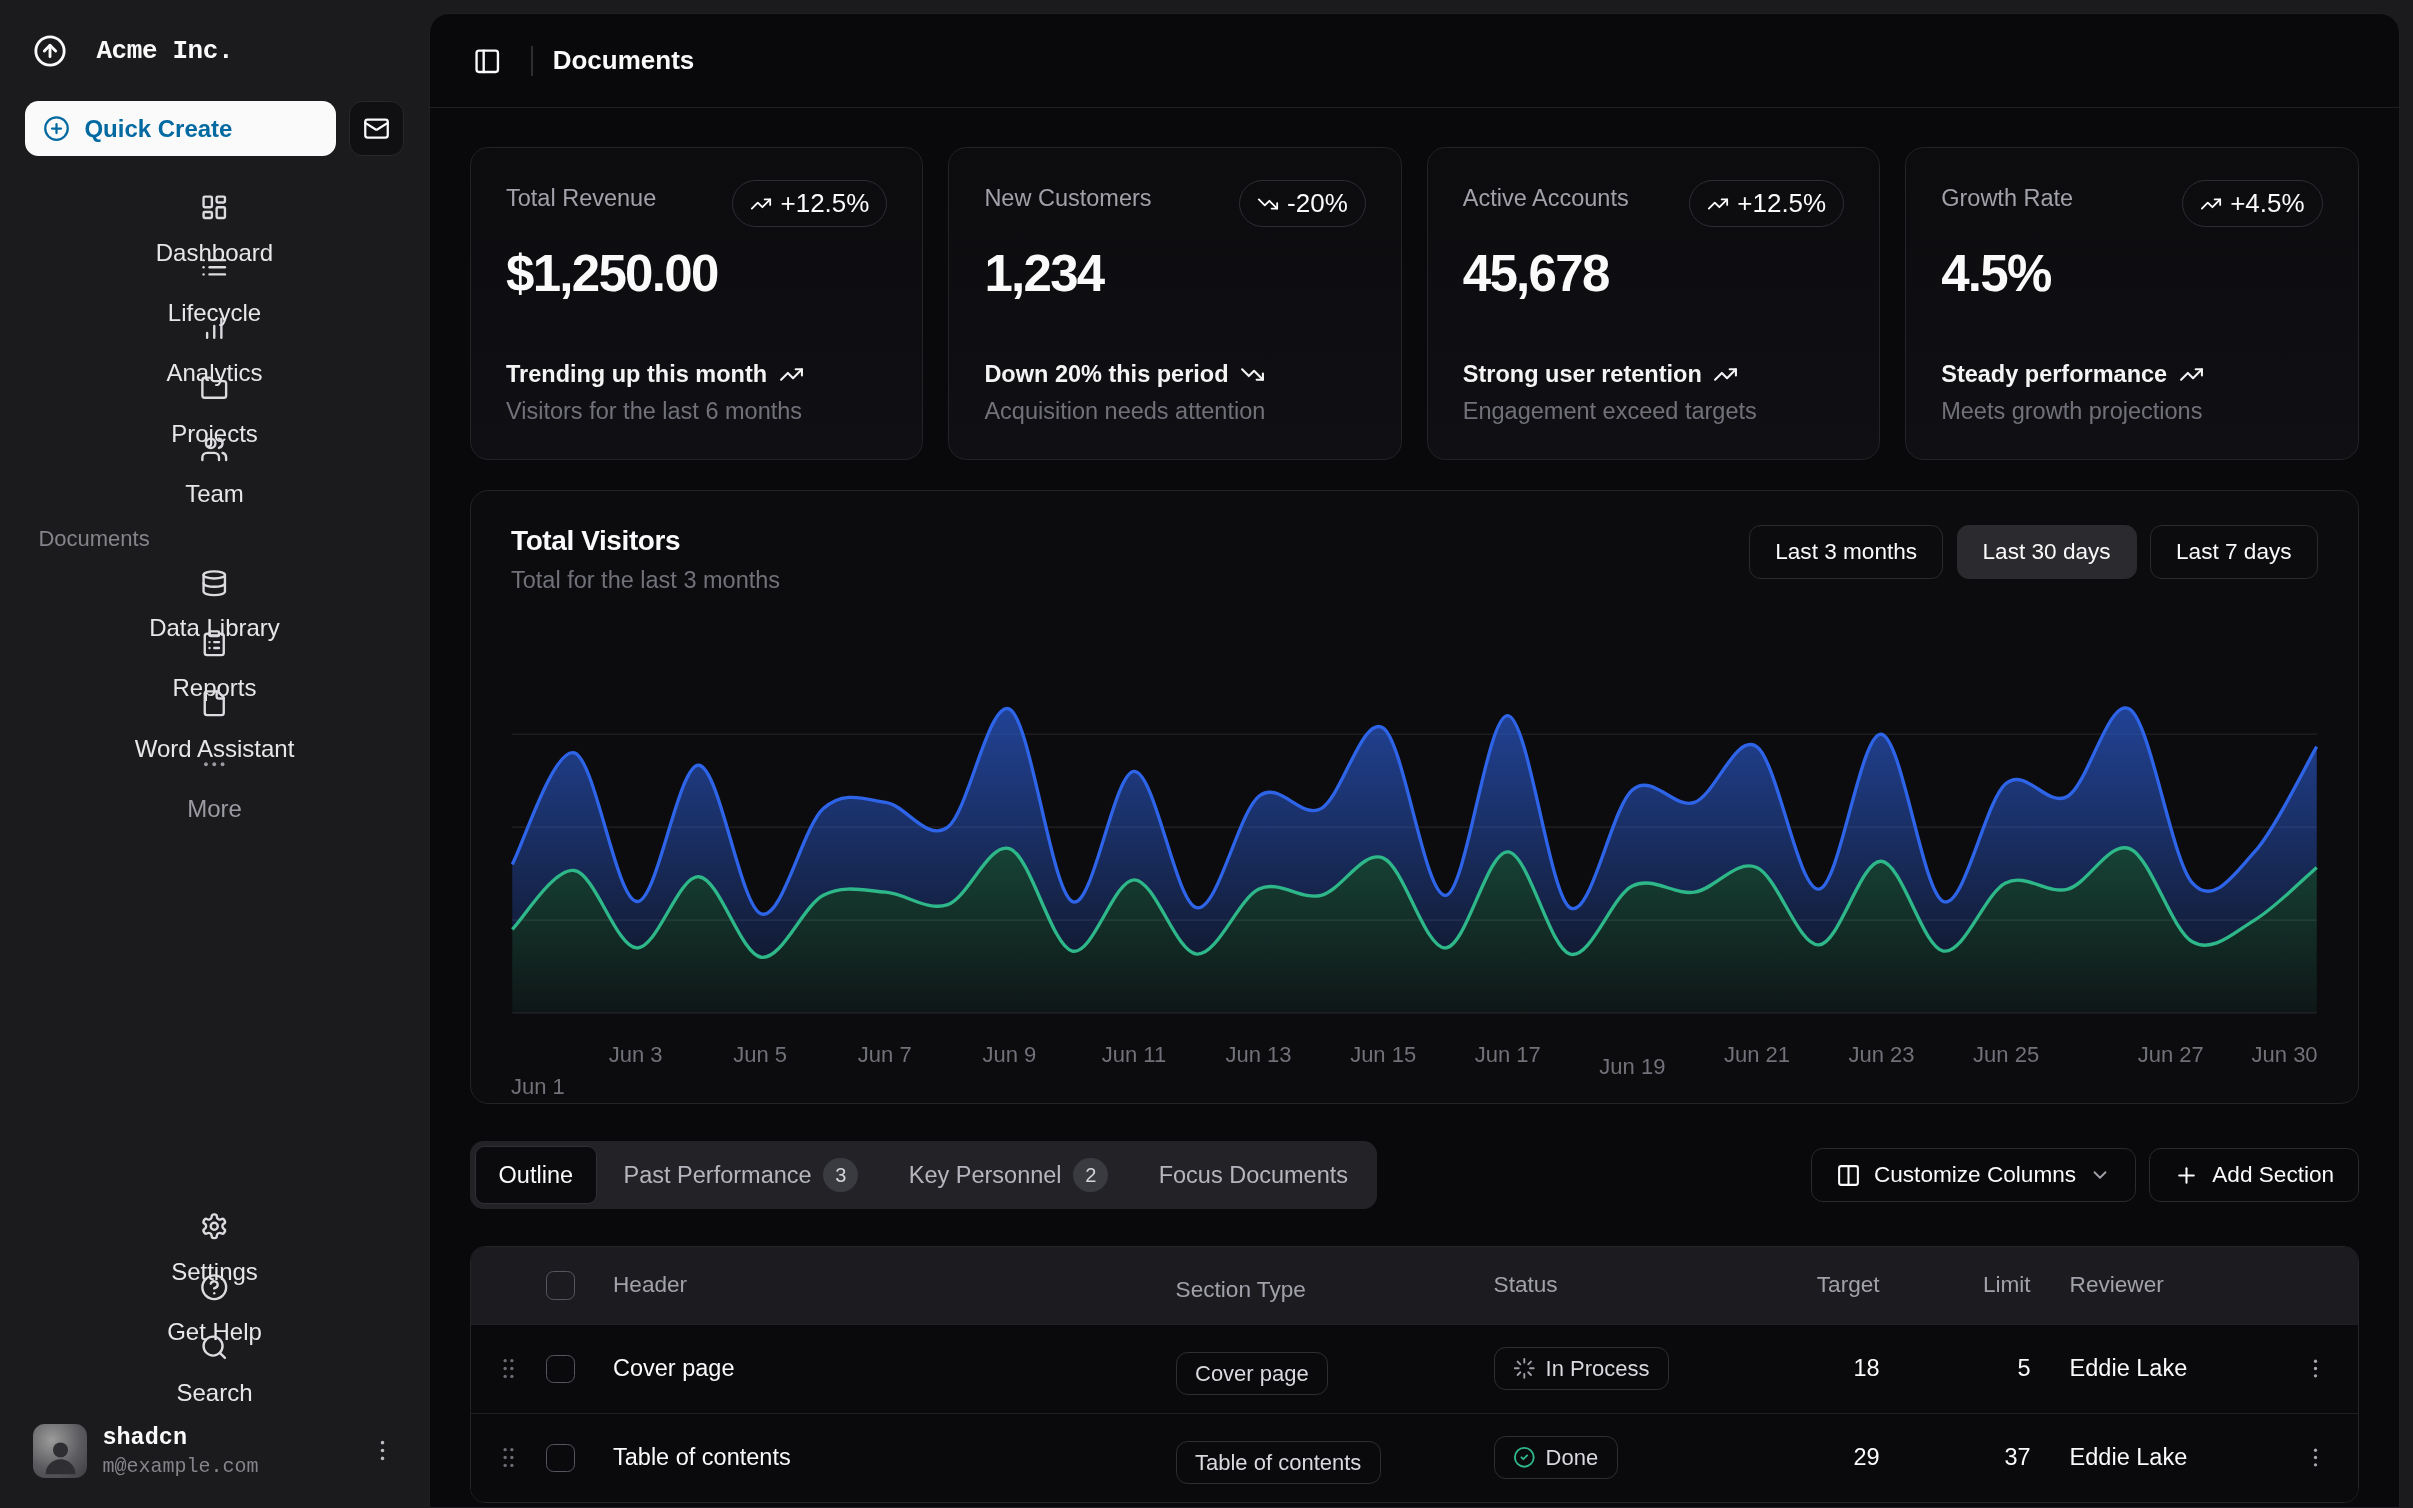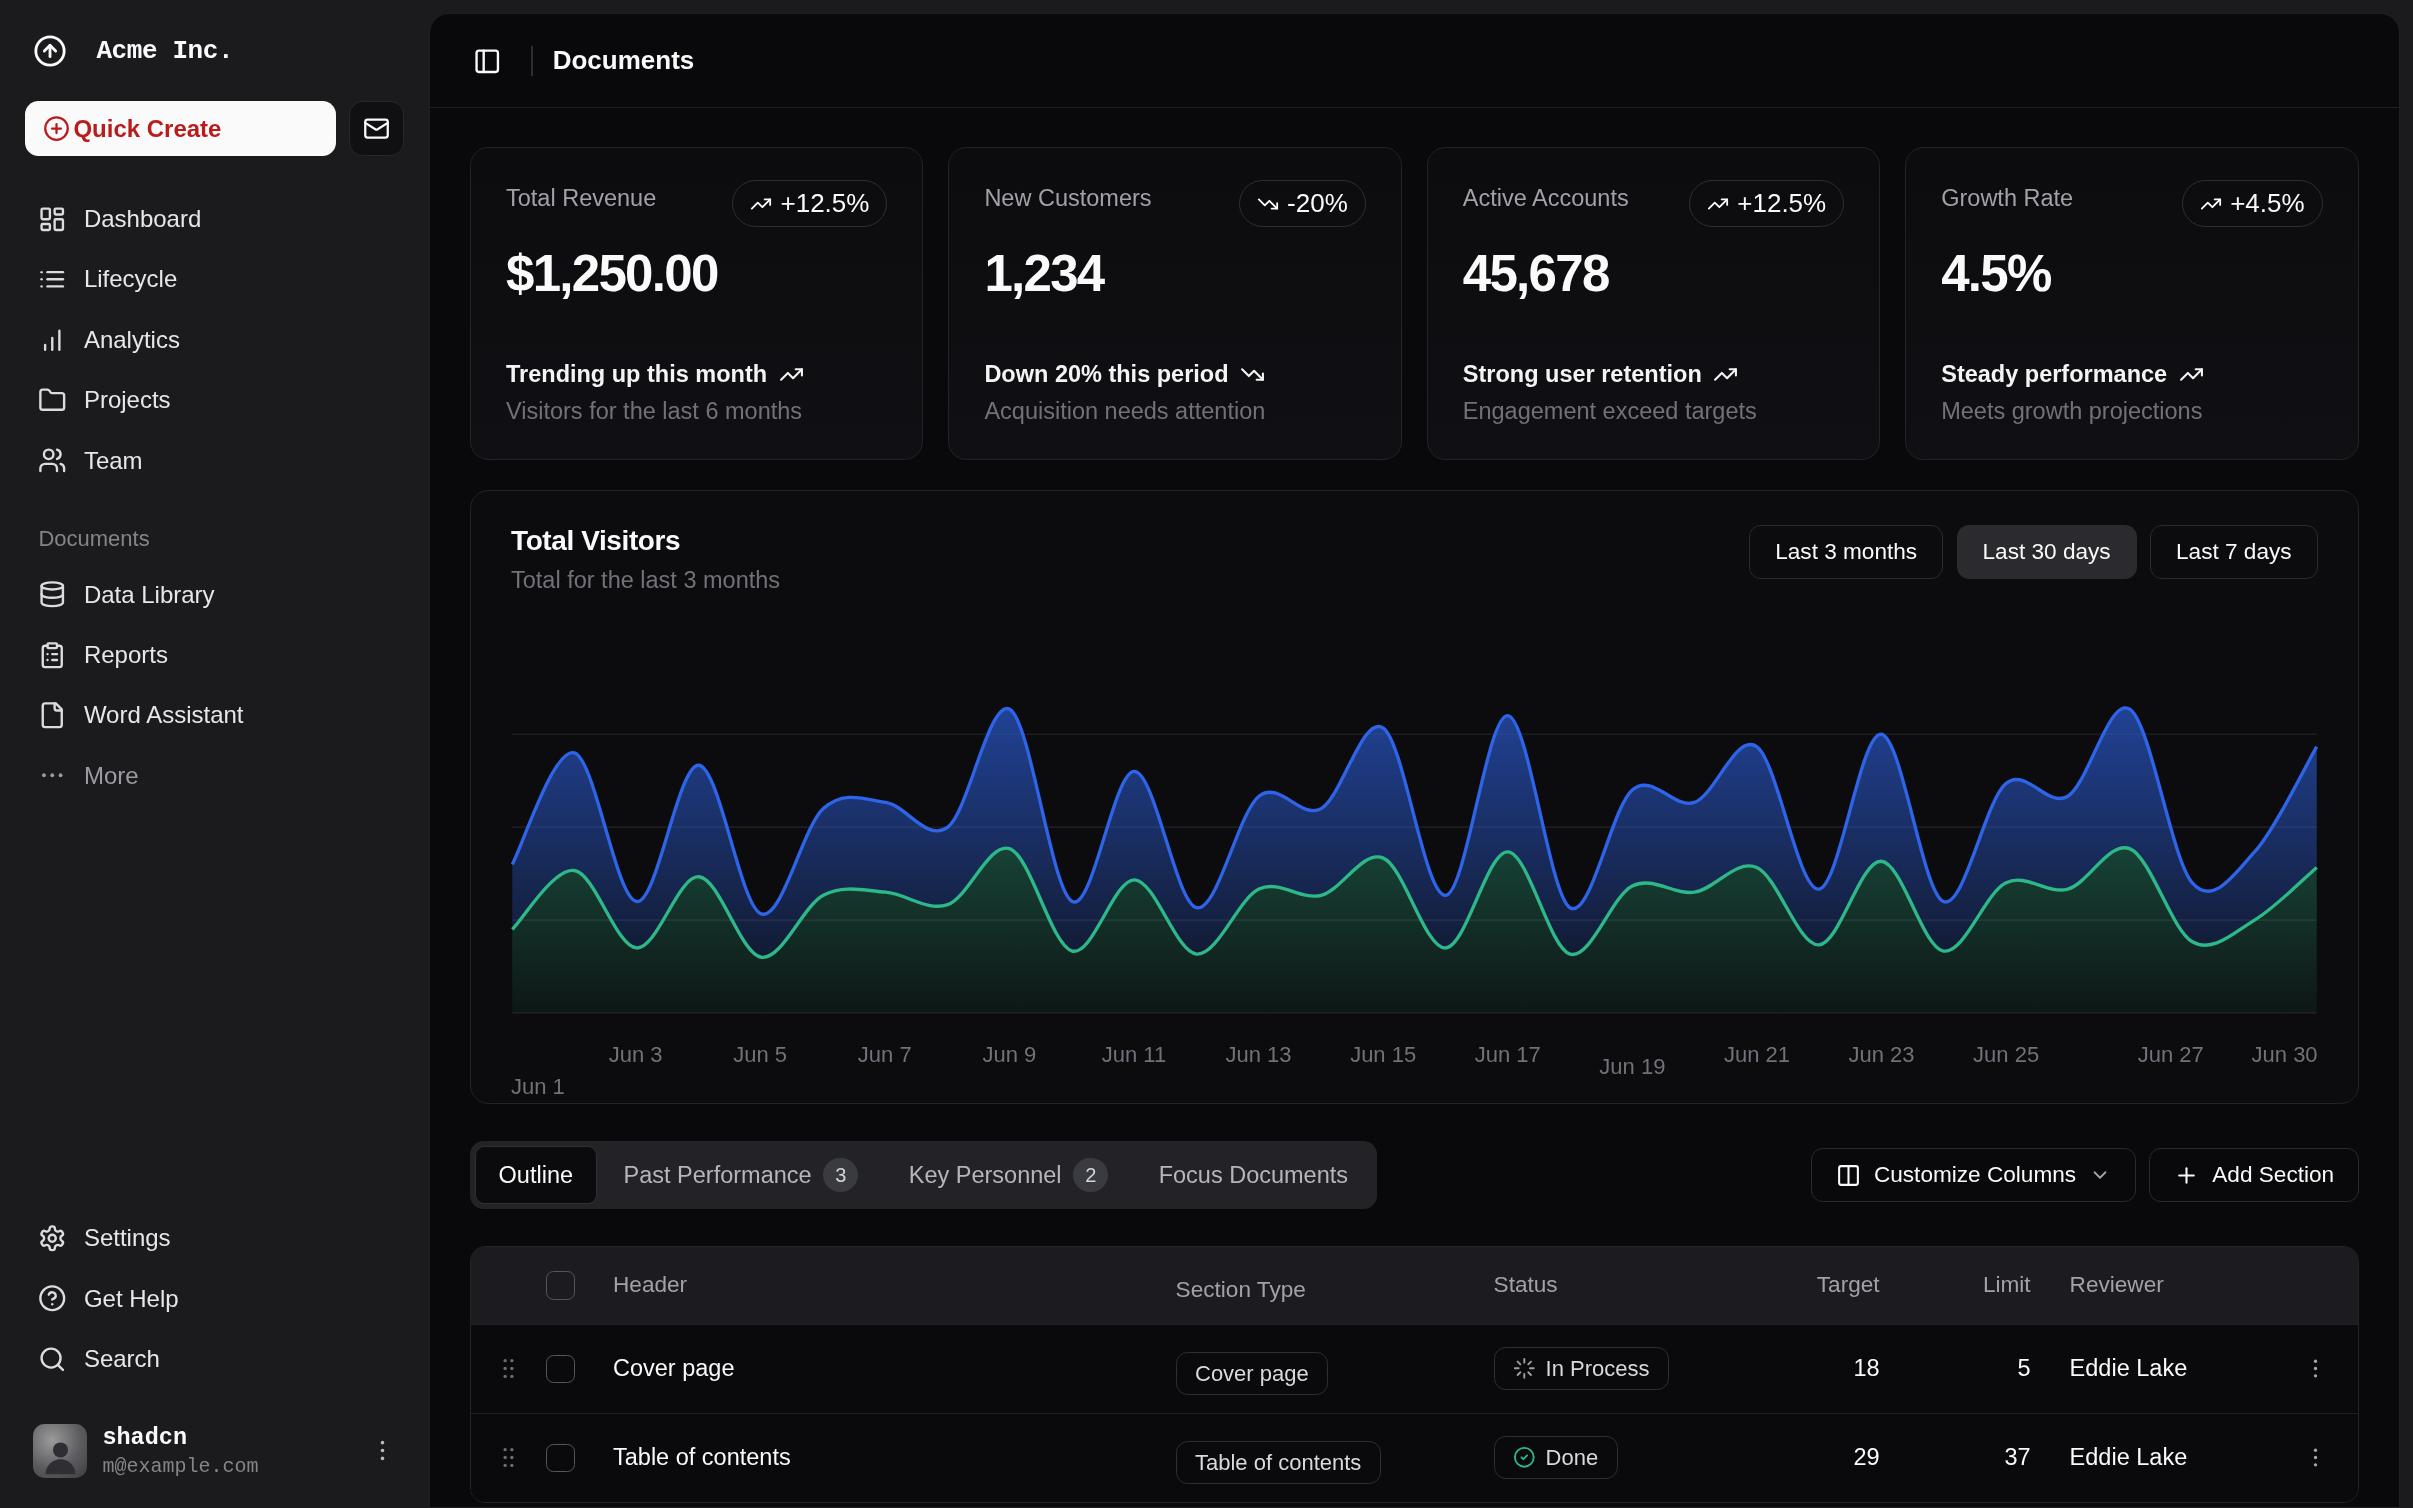--- a/index.html
+++ b/index.html
@@ -13,34 +13,34 @@
   .icon { display:inline-flex; flex:none; align-items:center; justify-content:center; }
   .icon svg { width:100%; height:100%; }
 
   
   .sidebar { width:429px; flex:none; display:flex; flex-direction:column; padding:28.5px 25px 23.5px; }
   .logo-row { display:flex; align-items:center; gap:29px; padding:5px 8.4px; border-radius:10px; cursor:pointer;font-family:Liberation Mono, monospace; }
   .logo-row .icon { width:34px; height:34px; color:#fafafa; }
   .logo-name { font-size:26px; font-weight:700; letter-spacing:-0.4px; }
   .quick-row { display:flex; gap:13.4px; margin-top:28.5px; }
   .quick-create {
-    flex:1; height:55px; background:#fafafa; color:#b91c1c; border:none; border-radius:13.4px;
-    display:flex; align-items:center; gap:3px; padding:0 18.4px; font-size:24px; font-weight:600;
+    flex:1; height:55px; background:#fafafa; color:#0369a1; border:none; border-radius:13.4px;
+    display:flex; align-items:center; gap:14px; padding:0 18.4px; font-size:24px; font-weight:600;
     font-family:inherit; cursor:pointer;
   }
   .quick-create .icon { width:27px; height:27px; }
   .mail-btn {
     width:55px; height:55px; flex:none; background:#101012; border:0.8px solid #28282c; border-radius:13.4px;
     color:#fafafa; display:flex; align-items:center; justify-content:center; cursor:pointer;
   }
   .mail-btn .icon { width:27px; height:27px; }
   .nav { display:flex; flex-direction:column; gap:8.4px; margin-top:37px; }
   .nav-item {
     display:flex; align-items:center; gap:17px; height:52px; padding:0 13.4px; border-radius:10px;
-    color:#e7e7ea; font-size:24px; cursor:pointer;
+    color:#e7e7ea; font-size:24px; cursor:pointer;flex-direction:column;
   }
   .nav-item .icon { width:28.5px; height:28.5px; color:#dcdce0; }
   .nav-item.dim { color:#9b9ba3; }
   .nav-item.dim .icon { color:#9b9ba3; }
   .section-label { margin-top:39px; padding:0 13.4px; font-size:22px; color:#84848b; }
   .nav.tight { margin-top:17px; }
   .sidebar-spacer { flex:1; }
   .user-row { display:flex; align-items:center; gap:15px; margin-top:32px; padding:6.7px 8.4px; border-radius:11.7px; cursor:pointer;font-family:Liberation Mono, monospace; }
   .avatar {
     width:54px; height:54px; border-radius:11.7px; flex:none; overflow:hidden;

